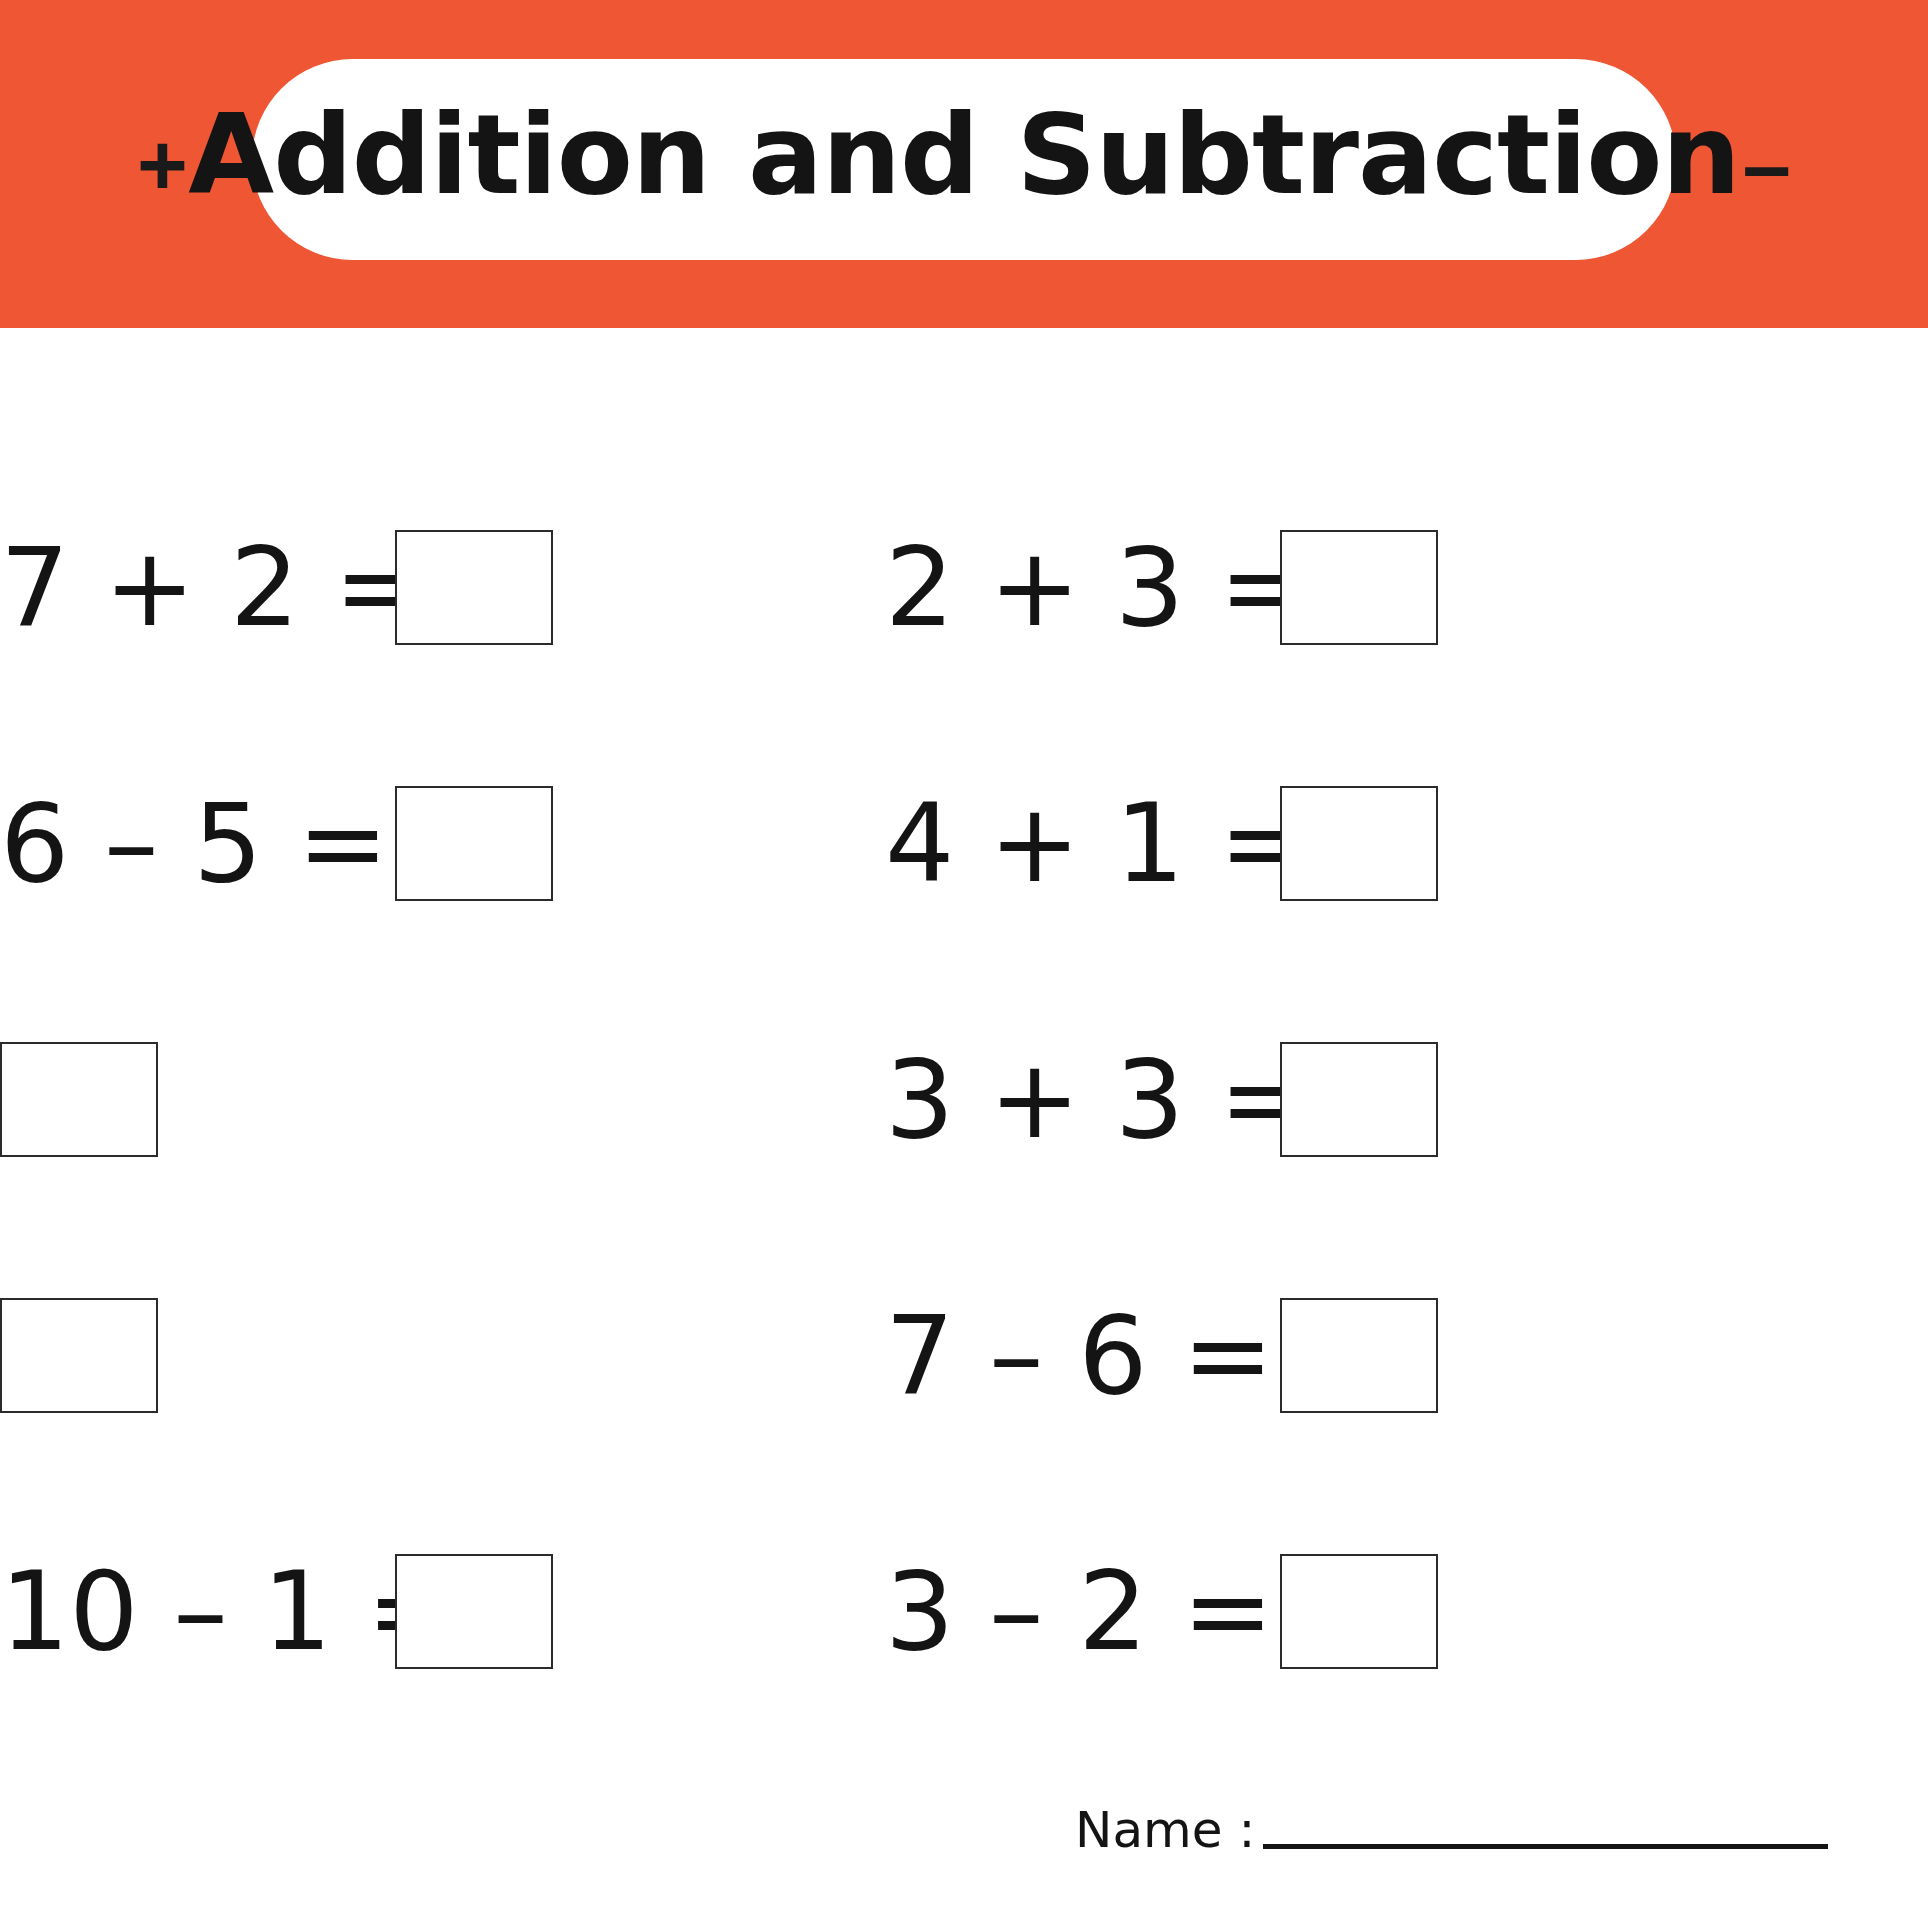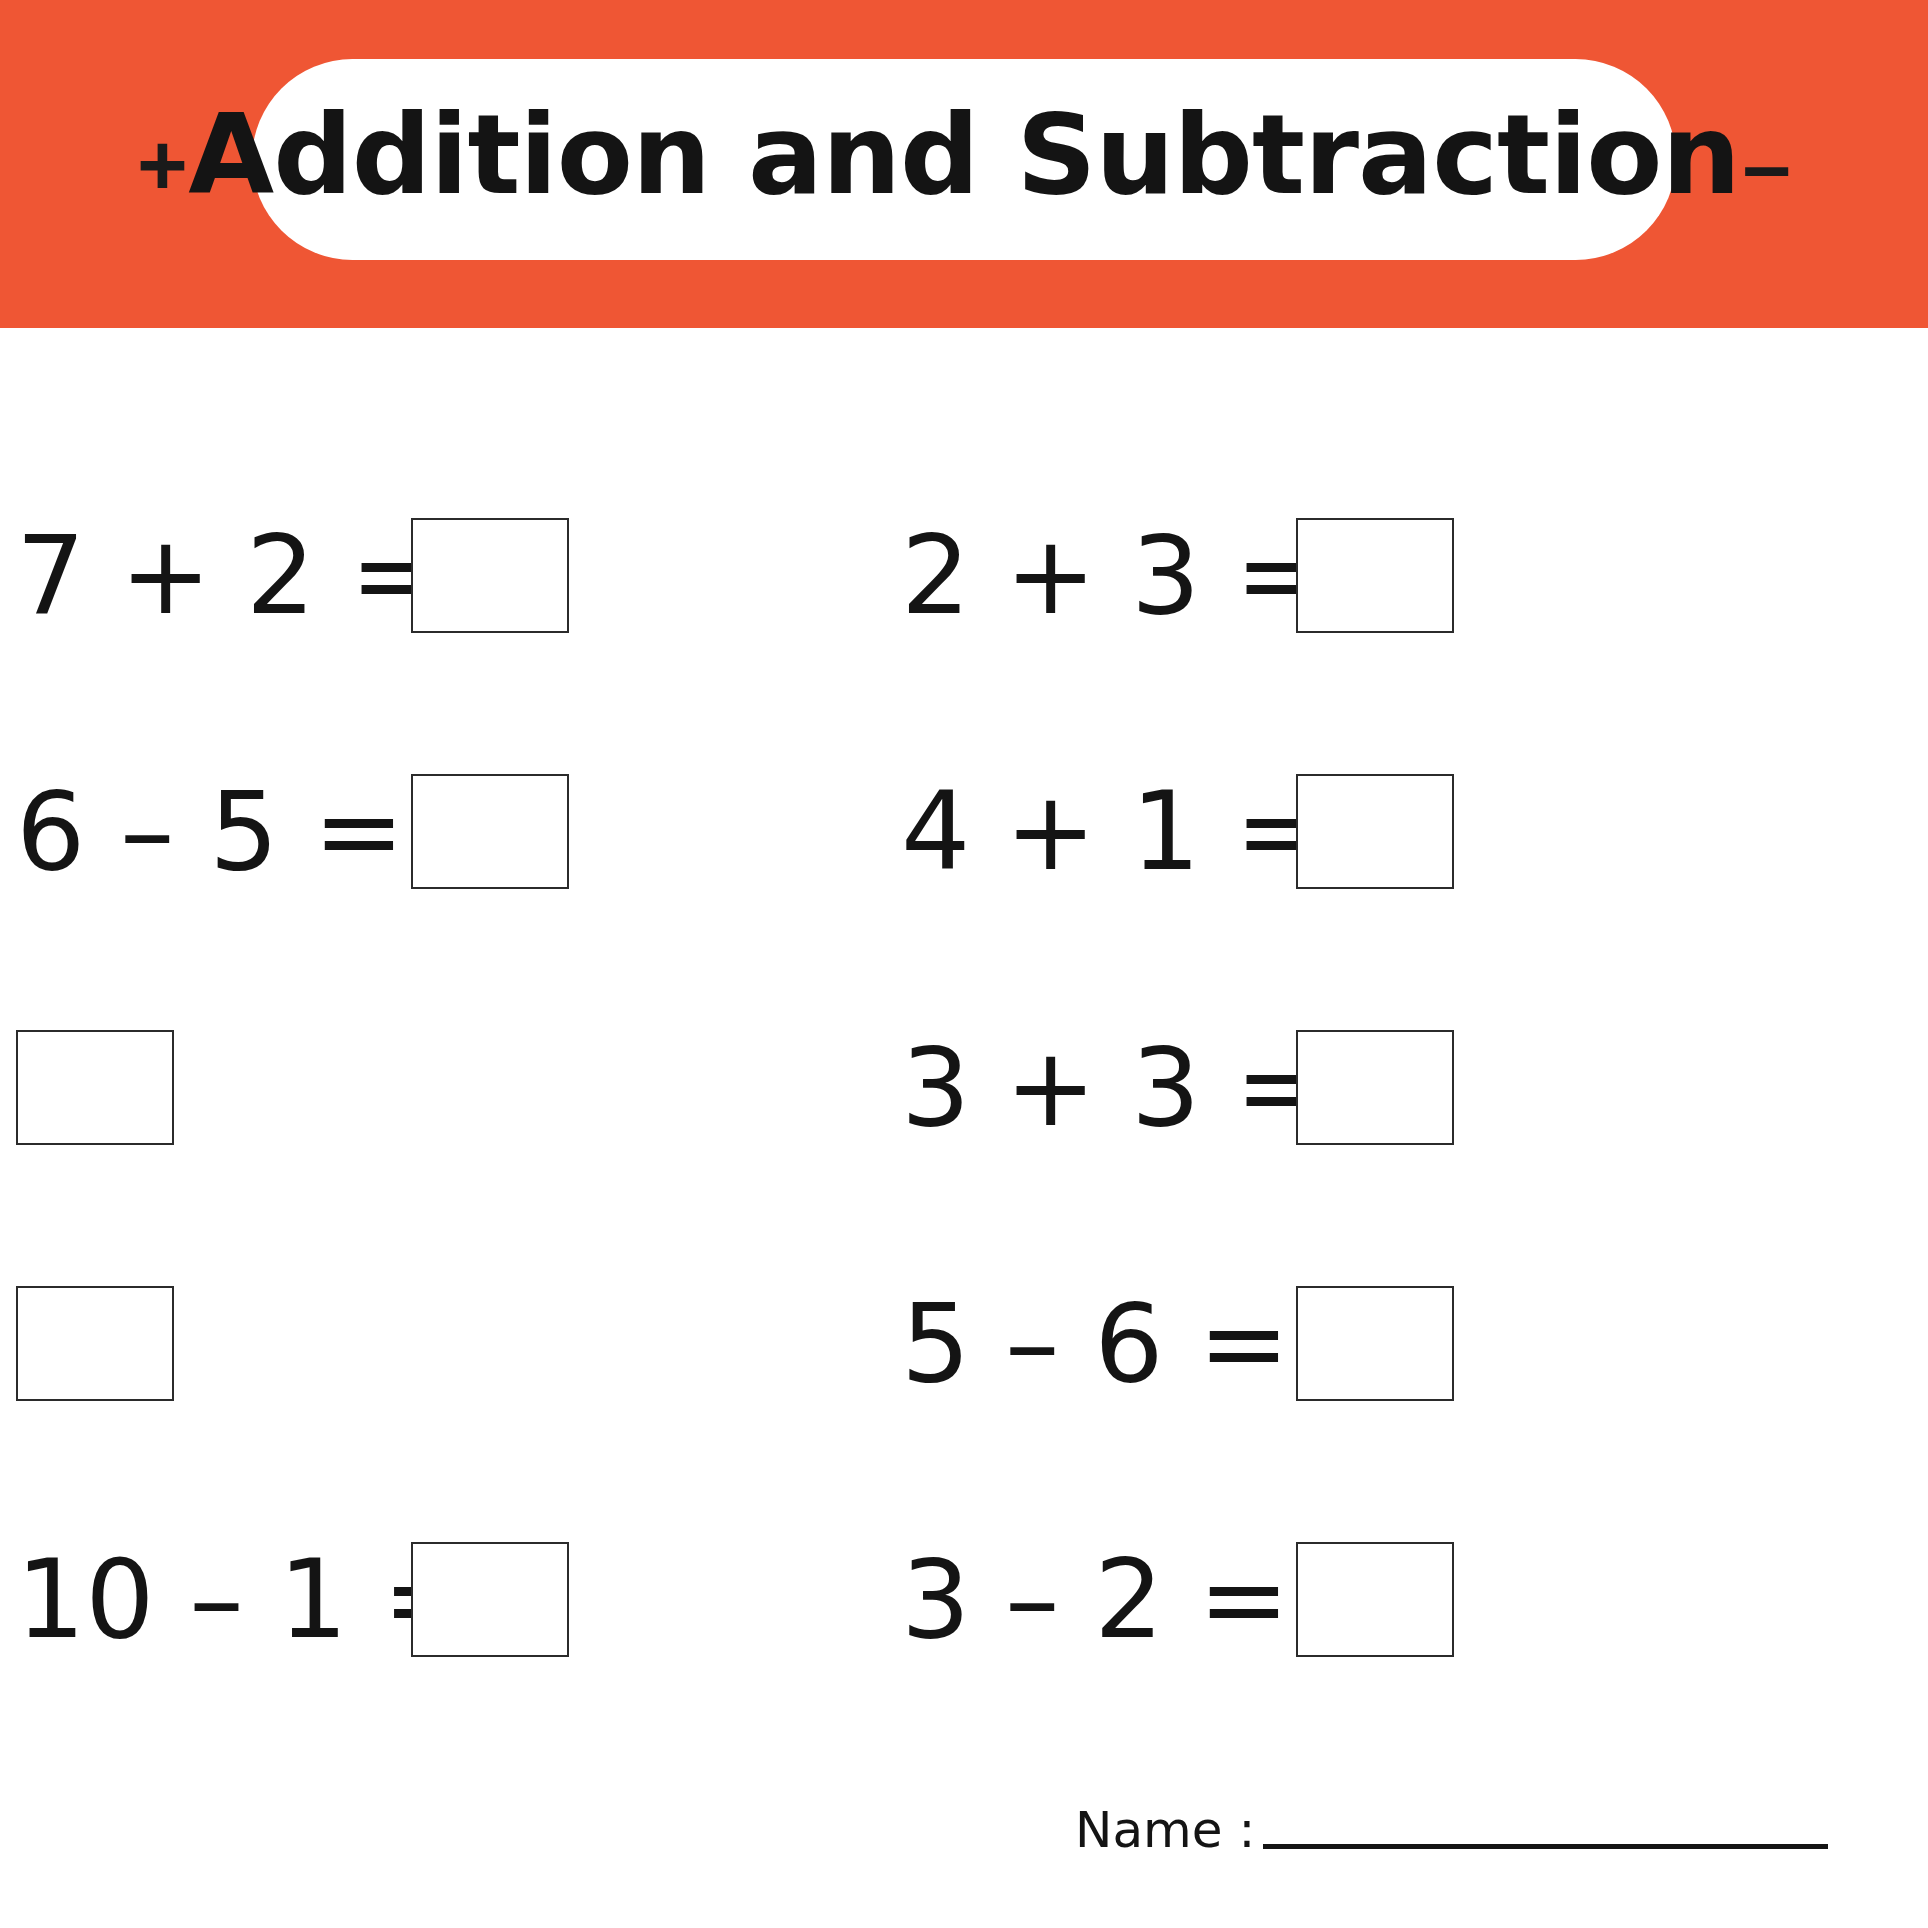--- a/index.html
+++ b/index.html
@@ -113,23 +113,23 @@
   }
   .problem-cell.right {
     padding-left: 1107px;
   }
   
   .problem-row {
     position: relative;
   }
   .problem-cell.left, .problem-cell.right {
     position: absolute;
-    top: 4px;
+    top: 16px;
     height: 256px;
-    padding-left: 16px;
+    padding-left: 0;
     width: auto;
   }
   .problem-cell.left  { left: 0; }
   .problem-cell.right { left: 885px; }
 
   .expr {
     font-family: "DejaVu Sans", sans-serif;
     font-size: 109px;
     font-weight: 400;
     color: #141414;
@@ -241,21 +241,21 @@
         <span class="expr">3 + 3 =</span>
         <span class="answer-box"></span>
       </div>
     </div>
 
     <div class="problem-row">
       <div class="problem-cell left">
         <span class="answer-box"></span>
       </div>
       <div class="problem-cell right">
-        <span class="expr">5 – 6 =</span>
+        <span class="expr">7 – 6 =</span>
         <span class="answer-box"></span>
       </div>
     </div>
 
     <div class="problem-row">
       <div class="problem-cell left">
         <span class="expr">10 – 1 =</span>
         <span class="answer-box"></span>
       </div>
       <div class="problem-cell right">

